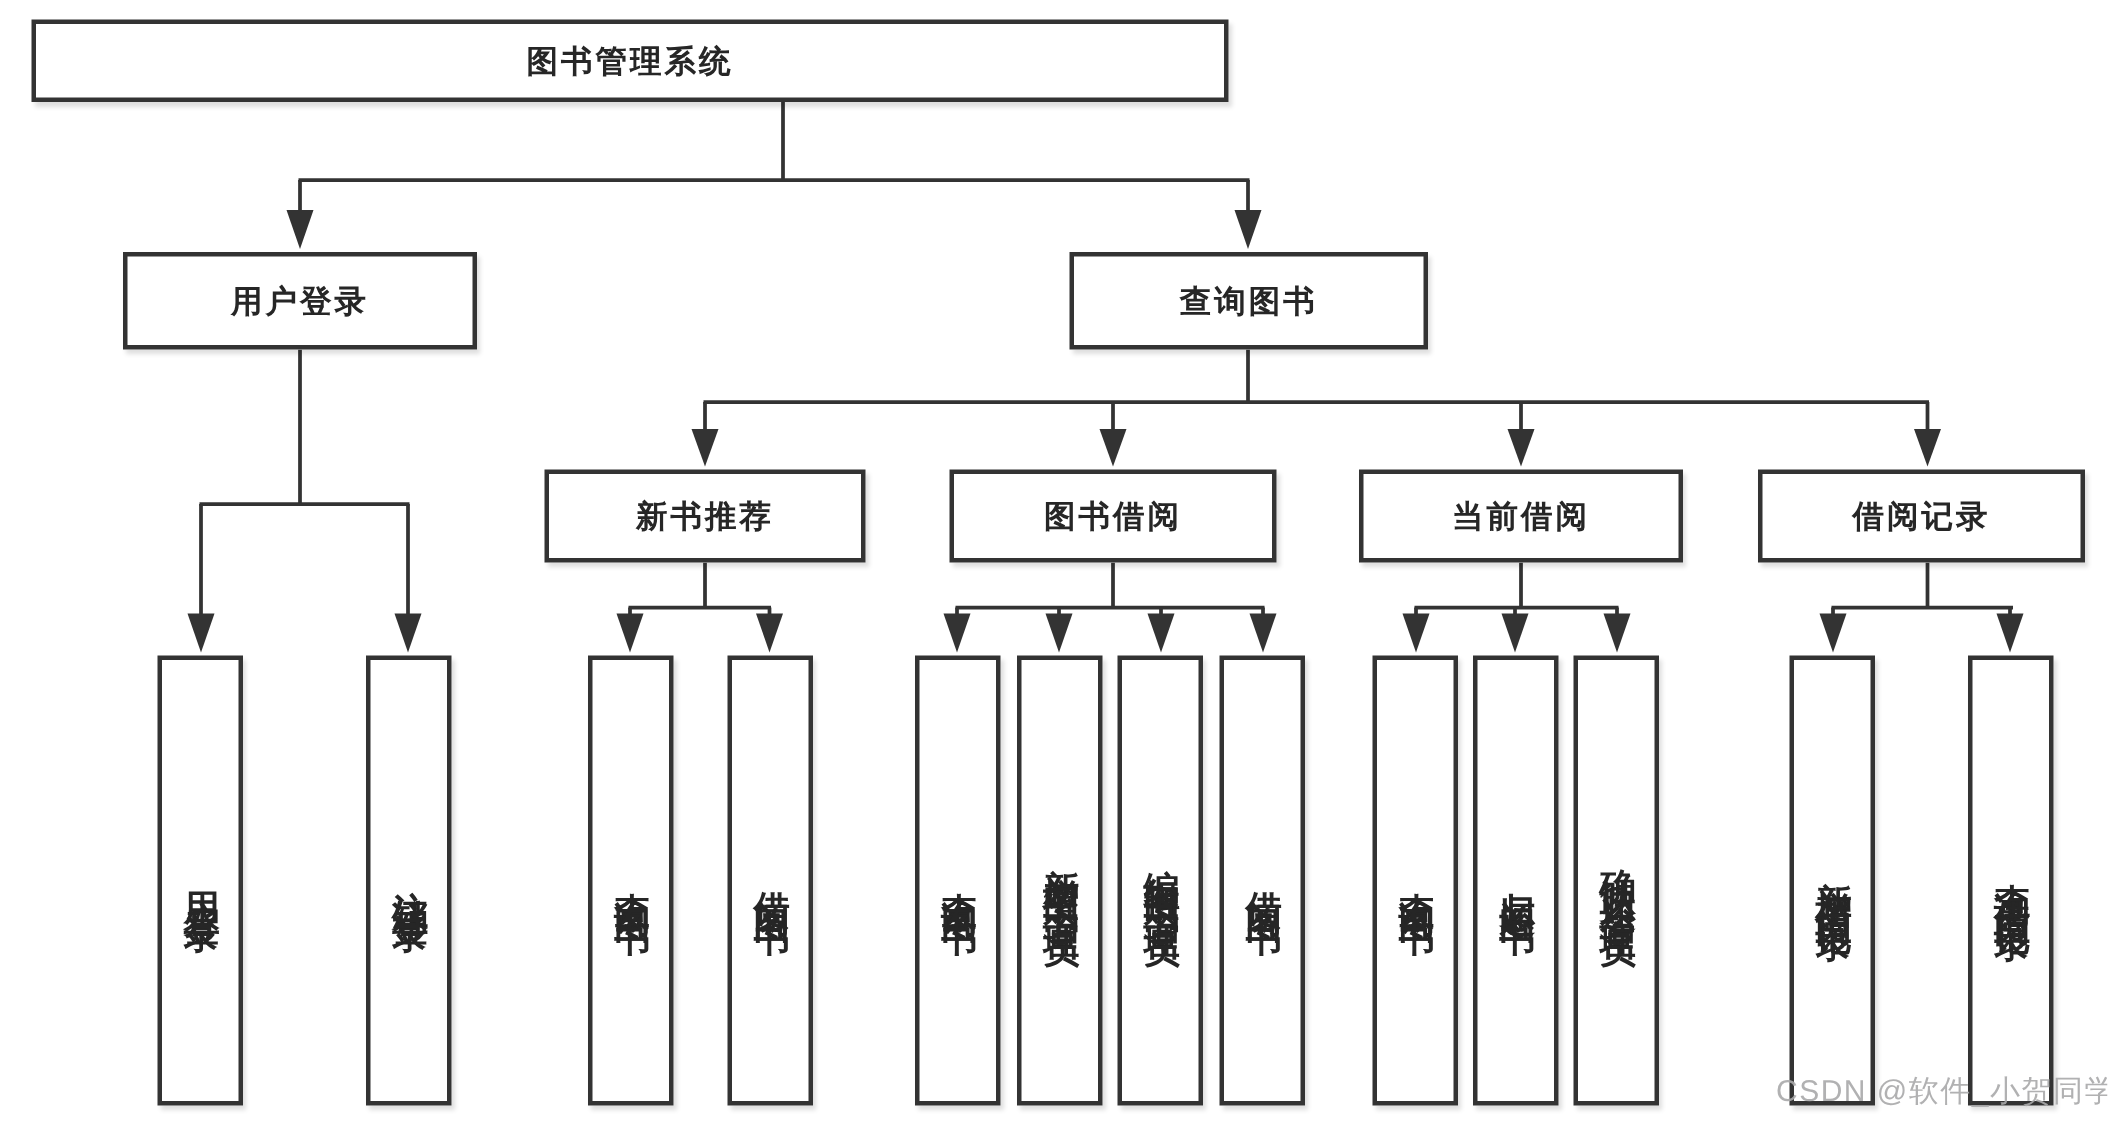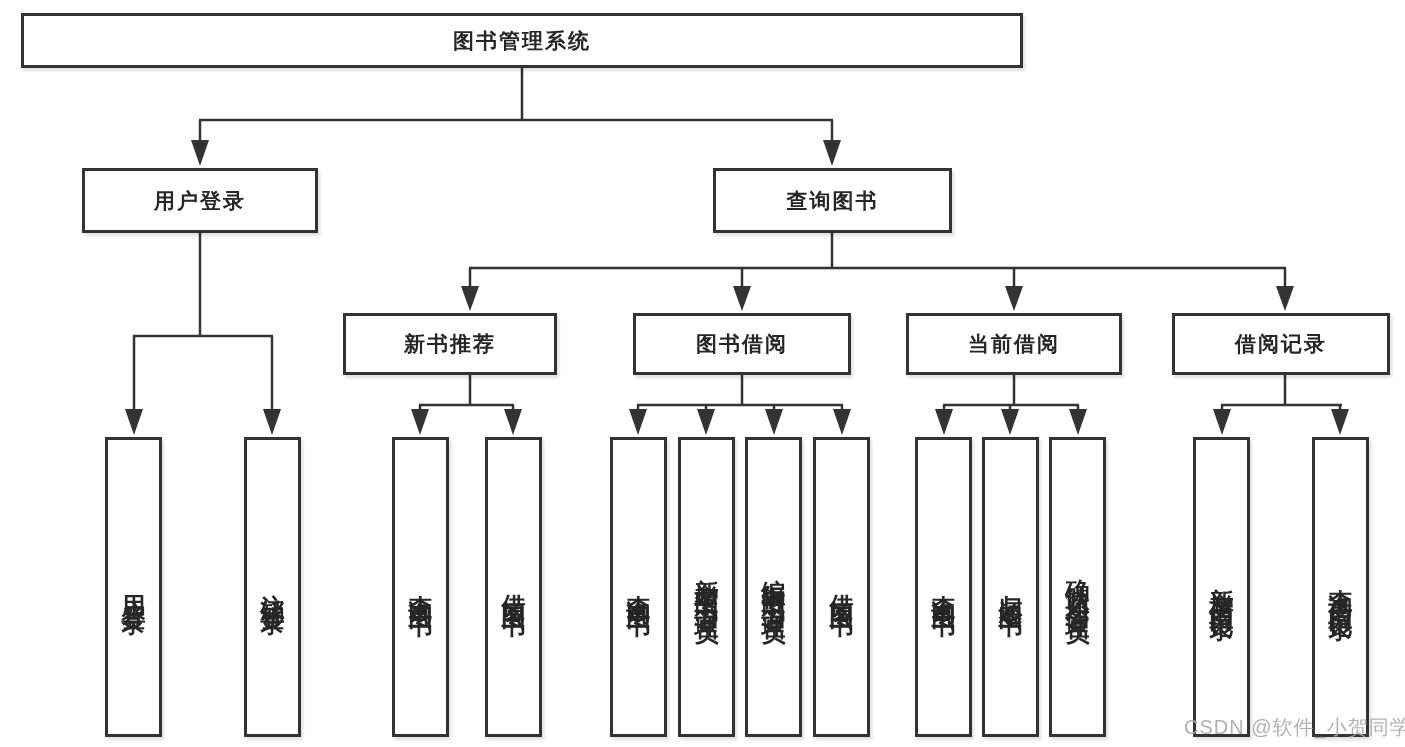--- a/index.html
+++ b/index.html
@@ -38,25 +38,25 @@
     top: 437px;
     width: 57px;
     height: 300px;
     writing-mode: vertical-rl;
     text-orientation: mixed;
     font-size: 24px;
     letter-spacing: 6px;
     line-height: 1;
   }
   
-  .root         { left: 21px;   top: 13px;  width: 1002px; height: 55px; }
+  .root         { left: 21px;   top: 13px;  width: 798px; height: 55px; }
   .l1-user      { left: 82px;   top: 168px; width: 236px;  height: 65px; }
   .l1-book      { left: 713px;  top: 168px; width: 239px;  height: 65px; }
   .l2           { top: 313px; height: 62px; }
-  .l2-newrec    { left: 343px;  width: 214px; }
+  .l2-newrec    { left: 363px;  width: 214px; }
   .l2-borrow    { left: 633px;  width: 218px; }
   .l2-current   { left: 906px;  width: 216px; text-align: right; }
   .l2-record    { left: 1172px; width: 218px; text-align: right; }
   
   .lf-a1 { left: 105px; }
   .lf-a2 { left: 244px; }
   .lf-b1 { left: 392px; }
   .lf-b2 { left: 485px; }
   .lf-c1 { left: 610px; }
   .lf-c2 { left: 678px; }

